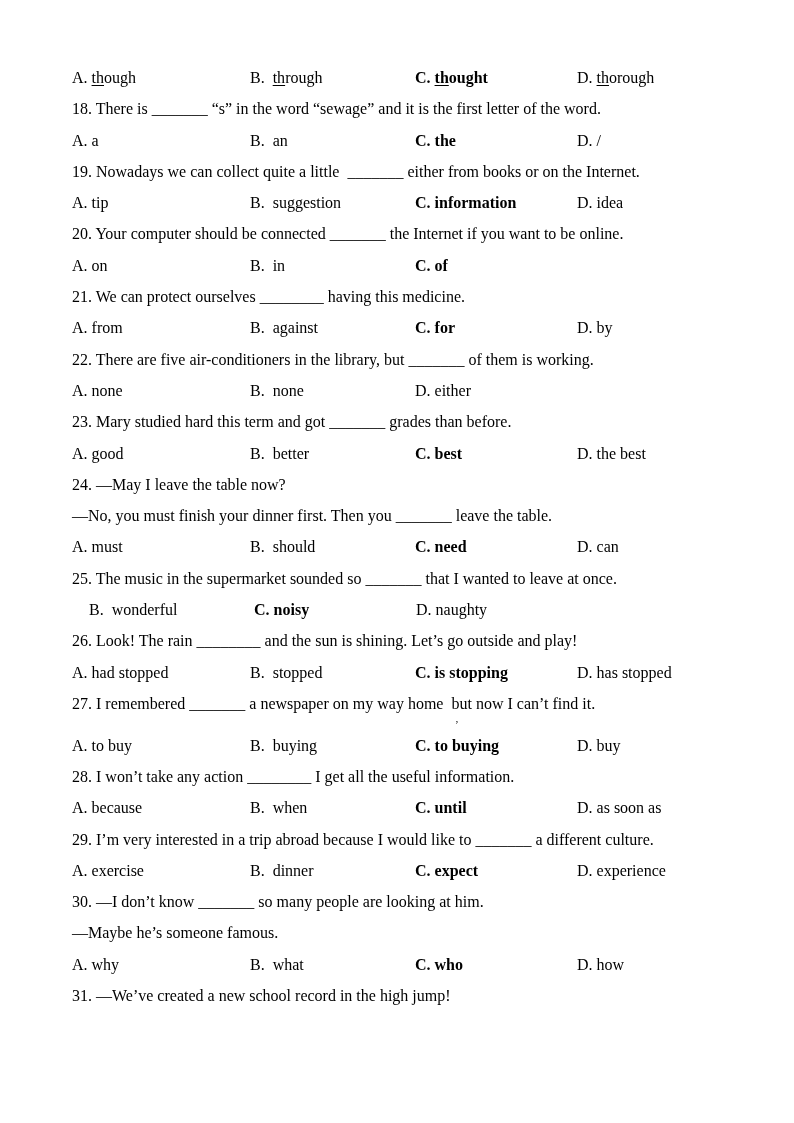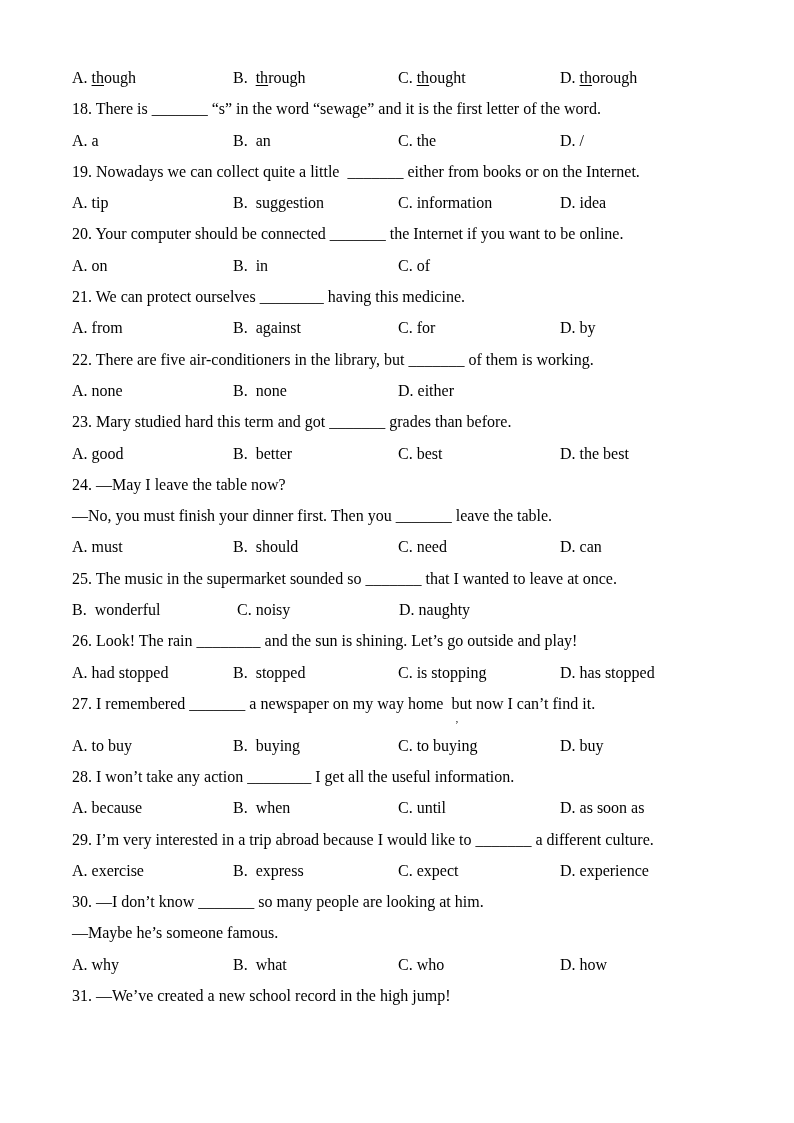--- a/index.html
+++ b/index.html
@@ -19,22 +19,22 @@
     padding: 62px 56px 0 72px;
   }
   .line {
     height: 31.3px;
     line-height: 31.3px;
     white-space: pre;
   }
   .opts { display: flex; }
   .opt { flex: 0 0 auto; white-space: pre; }
   .opt.c0 { width: 161px; }
-  .opt.c1 { width: 165px; }
-  .opt.c2 { width: 162px; }
+  .opt.c1 { width: 165px; margin-left: 17px; }
+  .opt.c2 { width: 162px; font-weight: bold; }
   .opt.c3 { flex: 1 1 auto; }
   .u { text-decoration: underline; text-underline-offset: 2px; }
   .markline {
     height: 10.4px;
     line-height: 10.4px;
     font-size: 11px;
     white-space: pre;
   }
   .markline span { display: inline-block; margin-left: 383px; }
 </style>
@@ -61,18 +61,18 @@
     <div class="line q">25. The music in the supermarket sounded so _______ that I wanted to leave at once.</div>
     <div class="line opts"><span class="opt c1"><span>B.  wonderful</span></span><span class="opt c2"><span>C. noisy</span></span><span class="opt c3"><span>D. naughty</span></span></div>
     <div class="line q">26. Look! The rain ________ and the sun is shining. Let’s go outside and play!</div>
     <div class="line opts"><span class="opt c0"><span>A. had stopped</span></span><span class="opt c1"><span>B.  stopped</span></span><span class="opt c2"><span>C. is stopping</span></span><span class="opt c3"><span>D. has stopped</span></span></div>
     <div class="line q">27. I remembered _______ a newspaper on my way home  but now I can’t find it.</div>
     <div class="markline"><span style="margin-left: 383px;">’</span></div>
     <div class="line opts"><span class="opt c0"><span>A. to buy</span></span><span class="opt c1"><span>B.  buying</span></span><span class="opt c2"><span>C. to buying</span></span><span class="opt c3"><span>D. buy</span></span></div>
     <div class="line q">28. I won’t take any action ________ I get all the useful information.</div>
     <div class="line opts"><span class="opt c0"><span>A. because</span></span><span class="opt c1"><span>B.  when</span></span><span class="opt c2"><span>C. until</span></span><span class="opt c3"><span>D. as soon as</span></span></div>
     <div class="line q">29. I’m very interested in a trip abroad because I would like to _______ a different culture.</div>
-    <div class="line opts"><span class="opt c0"><span>A. exercise</span></span><span class="opt c1"><span>B.  express</span></span><span class="opt c2"><span>C. expect</span></span><span class="opt c3"><span>D. experience</span></span></div>
+    <div class="line opts"><span class="opt c0"><span>A. exercise</span></span><span class="opt c1"><span>B.  dinner</span></span><span class="opt c2"><span>C. expect</span></span><span class="opt c3"><span>D. experience</span></span></div>
     <div class="line q">30. —I don’t know _______ so many people are looking at him.</div>
     <div class="line q">—Maybe he’s someone famous.</div>
     <div class="line opts"><span class="opt c0"><span>A. why</span></span><span class="opt c1"><span>B.  what</span></span><span class="opt c2"><span>C. who</span></span><span class="opt c3"><span>D. how</span></span></div>
     <div class="line q">31. —We’ve created a new school record in the high jump!</div>
   </main>
 
 </body></html>

